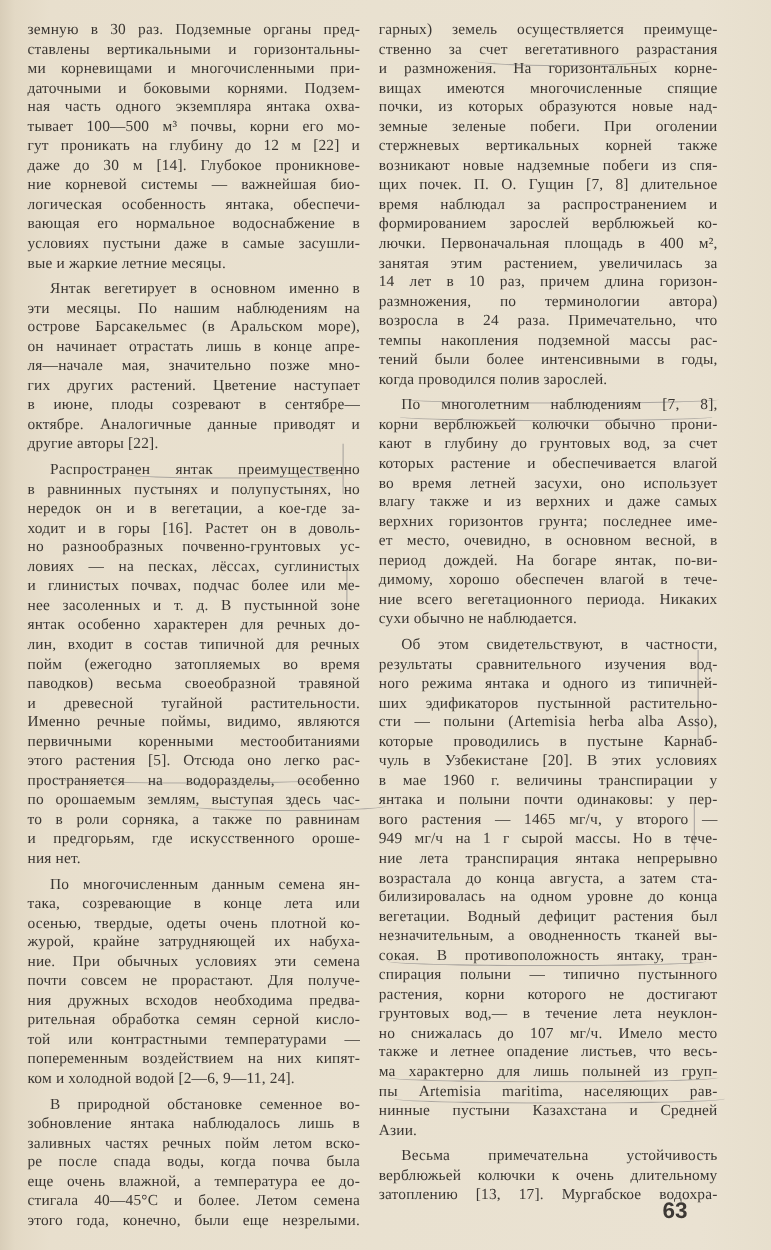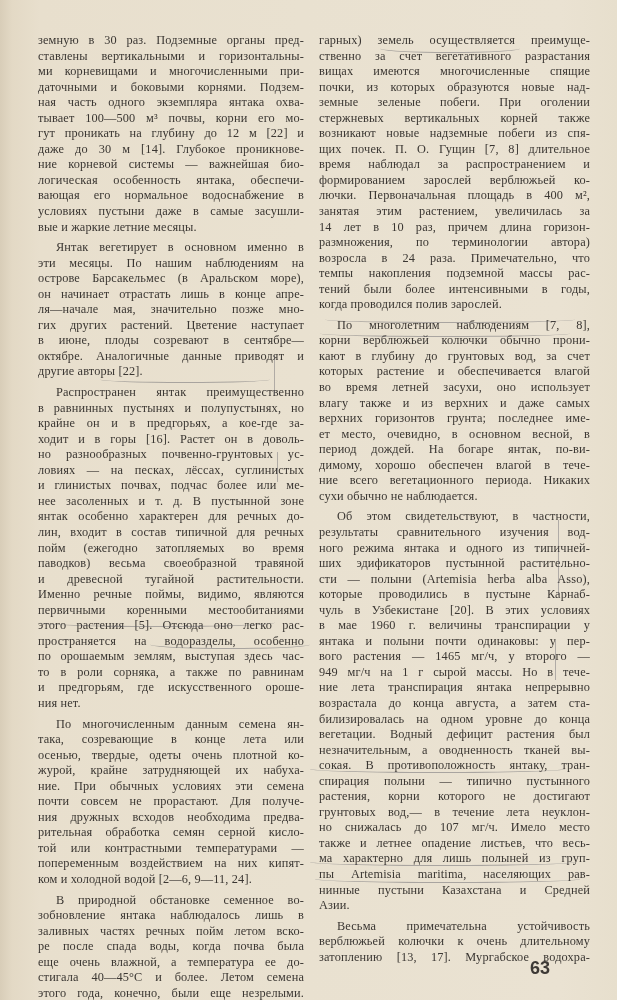--- a/index.html
+++ b/index.html
@@ -8,25 +8,24 @@
     background: #e6ddcb;
     font-family: "Liberation Serif", "DejaVu Serif", serif;
     color: #3a3632;
     position: relative;
   }
   .page {
     position: absolute; left: 0; top: 0; width: 617px; height: 1000px;
     background: linear-gradient(90deg, #d8cdb8 0px, #e3d9c5 12px, #e8dfcd 40px, #e9e1d0 300px, #eae2d2 560px, #e7dfcd 617px);
   }
   .col {
-    position: absolute; top: 33px;
+    position: absolute; top: 16px;
     font-size: 12.3px; line-height: 15.55px;
     text-align: justify;
     letter-spacing: 0.15px;
-    margin-left: 16px;
   }
   .col-left { left: 22px; width: 266px; }
   .col-right { left: 303px; width: 271px; }
   .line { display: block; white-space: nowrap; text-align-last: justify; height: 15.55px; overflow: visible; }
   .line.last { text-align-last: left; }
   .line.indent { padding-left: 18px; }
   .gap { height: 5px; display: block; }
   .page-number {
     position: absolute; left: 530px; top: 958px;
     font-family: "Liberation Sans", "DejaVu Sans", sans-serif;
@@ -65,21 +64,21 @@
       <span class="line">острове Барсакельмес (в Аральском море),</span>
       <span class="line">он начинает отрастать лишь в конце апре-</span>
       <span class="line">ля—начале мая, значительно позже мно-</span>
       <span class="line">гих других растений. Цветение наступает</span>
       <span class="line">в июне, плоды созревают  в сентябре—</span>
       <span class="line">октябре. Аналогичные данные приводят и</span>
       <span class="line last">другие авторы [22].</span>
       <span class="gap"></span>
       <span class="line indent">Распространен  янтак преимущественно</span>
       <span class="line">в равнинных пустынях и полупустынях, но</span>
-      <span class="line">крайне он и в предгорьях, а кое-где за-</span>
+      <span class="line">нередок он и в вегетации, а кое-где за-</span>
       <span class="line">ходит и в горы [16]. Растет он в доволь-</span>
       <span class="line">но разнообразных почвенно-грунтовых ус-</span>
       <span class="line">ловиях — на песках, лёссах, суглинистых</span>
       <span class="line">и глинистых почвах, подчас более или ме-</span>
       <span class="line">нее засоленных и т. д. В пустынной зоне</span>
       <span class="line">янтак особенно характерен для речных до-</span>
       <span class="line">лин, входит в состав типичной для речных</span>
       <span class="line">пойм  (ежегодно затопляемых  во время</span>
       <span class="line">паводков) весьма своеобразной травяной</span>
       <span class="line">и  древесной  тугайной  растительности.</span>
@@ -108,20 +107,21 @@
       <span class="line">зобновление янтака наблюдалось лишь в</span>
       <span class="line">заливных частях речных пойм летом вско-</span>
       <span class="line">ре после спада воды,  когда почва была</span>
       <span class="line">еще очень влажной, а температура ее до-</span>
       <span class="line">стигала 40—45°С и более. Летом семена</span>
       <span class="line">этого года, конечно, были еще незрелыми.</span>
     </div>
   <div class="col col-right" id="right-col">
       <span class="line">гарных) земель осуществляется преимуще-</span>
       <span class="line">ственно за счет вегетативного разрастания</span>
+      <span class="line">и размножения. На горизонтальных корне-</span>
       <span class="line">вищах  имеются  многочисленные спящие</span>
       <span class="line">почки, из которых образуются новые над-</span>
       <span class="line">земные  зеленые  побеги.  При  оголении</span>
       <span class="line">стержневых вертикальных корней также</span>
       <span class="line">возникают новые надземные побеги из спя-</span>
       <span class="line">щих почек. П. О. Гущин [7, 8] длительное</span>
       <span class="line">время  наблюдал за распространением и</span>
       <span class="line">формированием зарослей верблюжьей ко-</span>
       <span class="line">лючки. Первоначальная площадь в 400 м²,</span>
       <span class="line">занятая  этим растением, увеличилась за</span>

